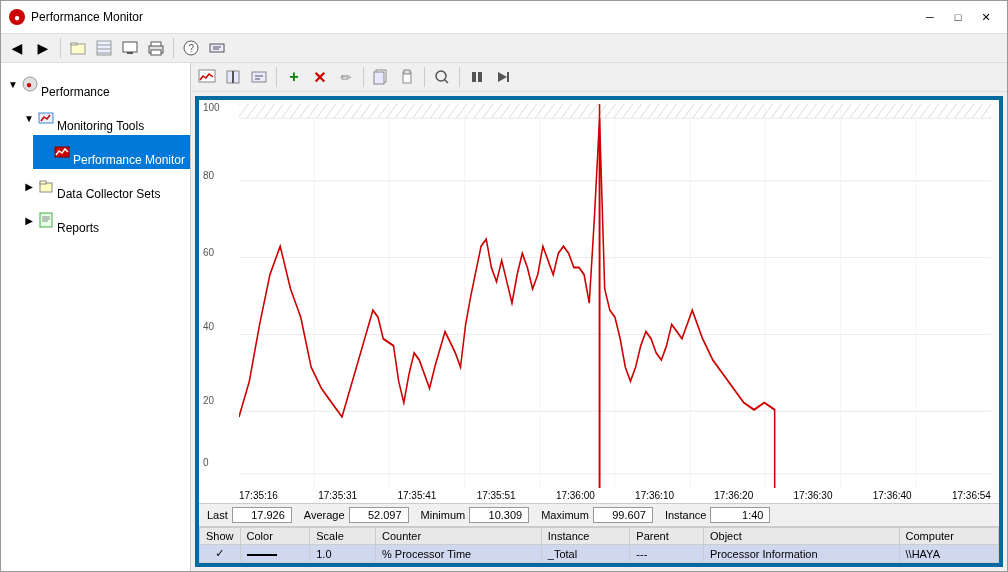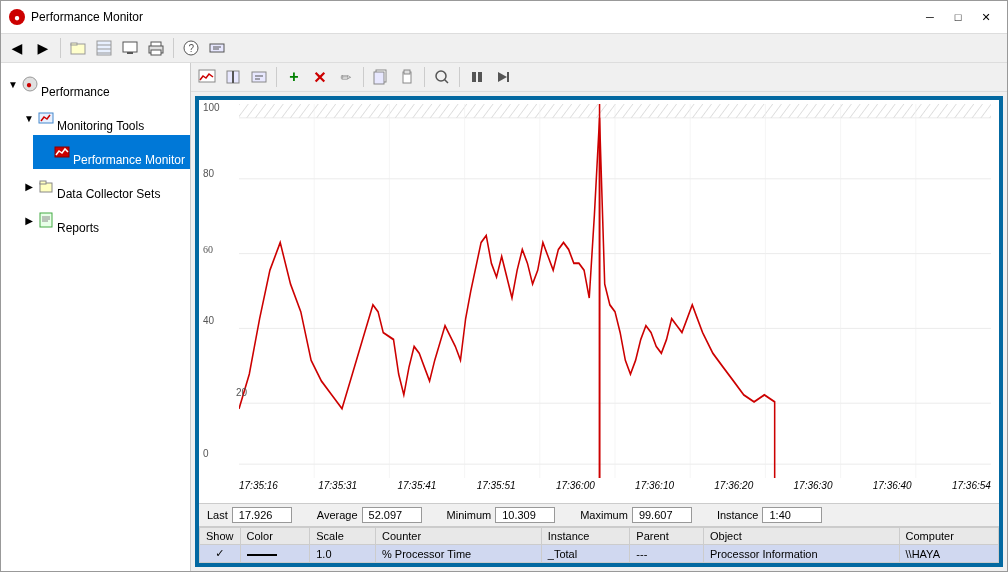--- a/index.html
+++ b/index.html
@@ -37,26 +37,26 @@
     
     .graph-toolbar { background: #f0f0f0; display: flex; align-items: center; padding: 2px 4px; border-bottom: 1px solid #ddd; gap: 2px; }
     .graph-toolbar .tb-btn { font-size: 13px; }
     
     .graph-area { flex: 1; background: #fff; margin: 4px; border: 4px solid #0369a1; display: flex; flex-direction: column; overflow: hidden; }
     
     .chart-container { flex: 1; position: relative; padding: 4px 8px 0 40px; overflow: hidden; }
     
     .chart-svg { width: 100%; height: 100%; }
     
-    .x-axis { display: flex; justify-content: space-between; padding: 2px 8px 12px 40px; font-size: 10px; color: #000; font-style: italic; }
-    
-    .stats-bar { background: #f0f0f0; border-top: 1px solid #ccc; display: flex; align-items: center; padding: 3px 8px; gap: 17px; }
+    .x-axis { display: flex; justify-content: space-between; padding: 2px 8px 2px 40px; font-size: 10px; color: #000; }
+    
+    .stats-bar { background: #f0f0f0; border-top: 1px solid #ccc; display: flex; align-items: center; padding: 3px 8px; gap: 4px; }
     .stat-item { display: flex; align-items: center; gap: 4px; margin-right: 8px; }
     .stat-label { font-size: 11px; color: #000; }
-    .stat-value { background: white; border: 1px solid #999; padding: 1px 6px; font-size: 11px; min-width: 60px; }
+    .stat-value { background: white; border: 1px solid #999; padding: 1px 6px; font-size: 11px; min-width: 60px; text-align: right; }
     
     .counter-table { width: 100%; border-collapse: collapse; background: #a3a3a3; }
     .counter-table th { background: #e8e8e8; border: 1px solid #ccc; padding: 2px 6px; font-size: 11px; font-weight: normal; text-align: left; }
     .counter-table td { border: 1px solid #ccc; padding: 2px 6px; font-size: 11px; }
     .counter-row { background: #d0d8f0; }
     .counter-table .check-cell { width: 20px; text-align: center; }
     .color-line { display: inline-block; width: 30px; height: 2px; background: #000; vertical-align: middle; }
     
     .table-section { border-top: 1px solid #ccc; }
     
@@ -251,23 +251,23 @@
               <line x1="13" y1="3" x2="13" y2="13" stroke="#555" stroke-width="2"></line>
             </svg>
         </button>
       </div>
 
       <div class="graph-area">
         <div class="chart-container">
           
           <span class="y-label" style="top:2px;">100</span>
           <span class="y-label" style="top:18%;">80</span>
-          <span class="y-label" style="top:38%;font-family:Liberation Serif, serif;">60</span>
+          <span class="y-label" style="top:38%;">60</span>
           <span class="y-label" style="top:57%;">40</span>
-          <span class="y-label" style="top:76%;margin-left:33px;">20</span>
+          <span class="y-label" style="top:76%;">20</span>
           <span class="y-label" style="top:92%;">0</span>
 
           <svg class="chart-svg" viewBox="0 0 730 270" preserveAspectRatio="none">
 
             <defs>
               <pattern id="hatch" patternUnits="userSpaceOnUse" width="6" height="6" patternTransform="rotate(45)">
                 <line x1="0" y1="0" x2="0" y2="6" stroke="#ccc" stroke-width="1"></line>
               </pattern>
             </defs>
 

